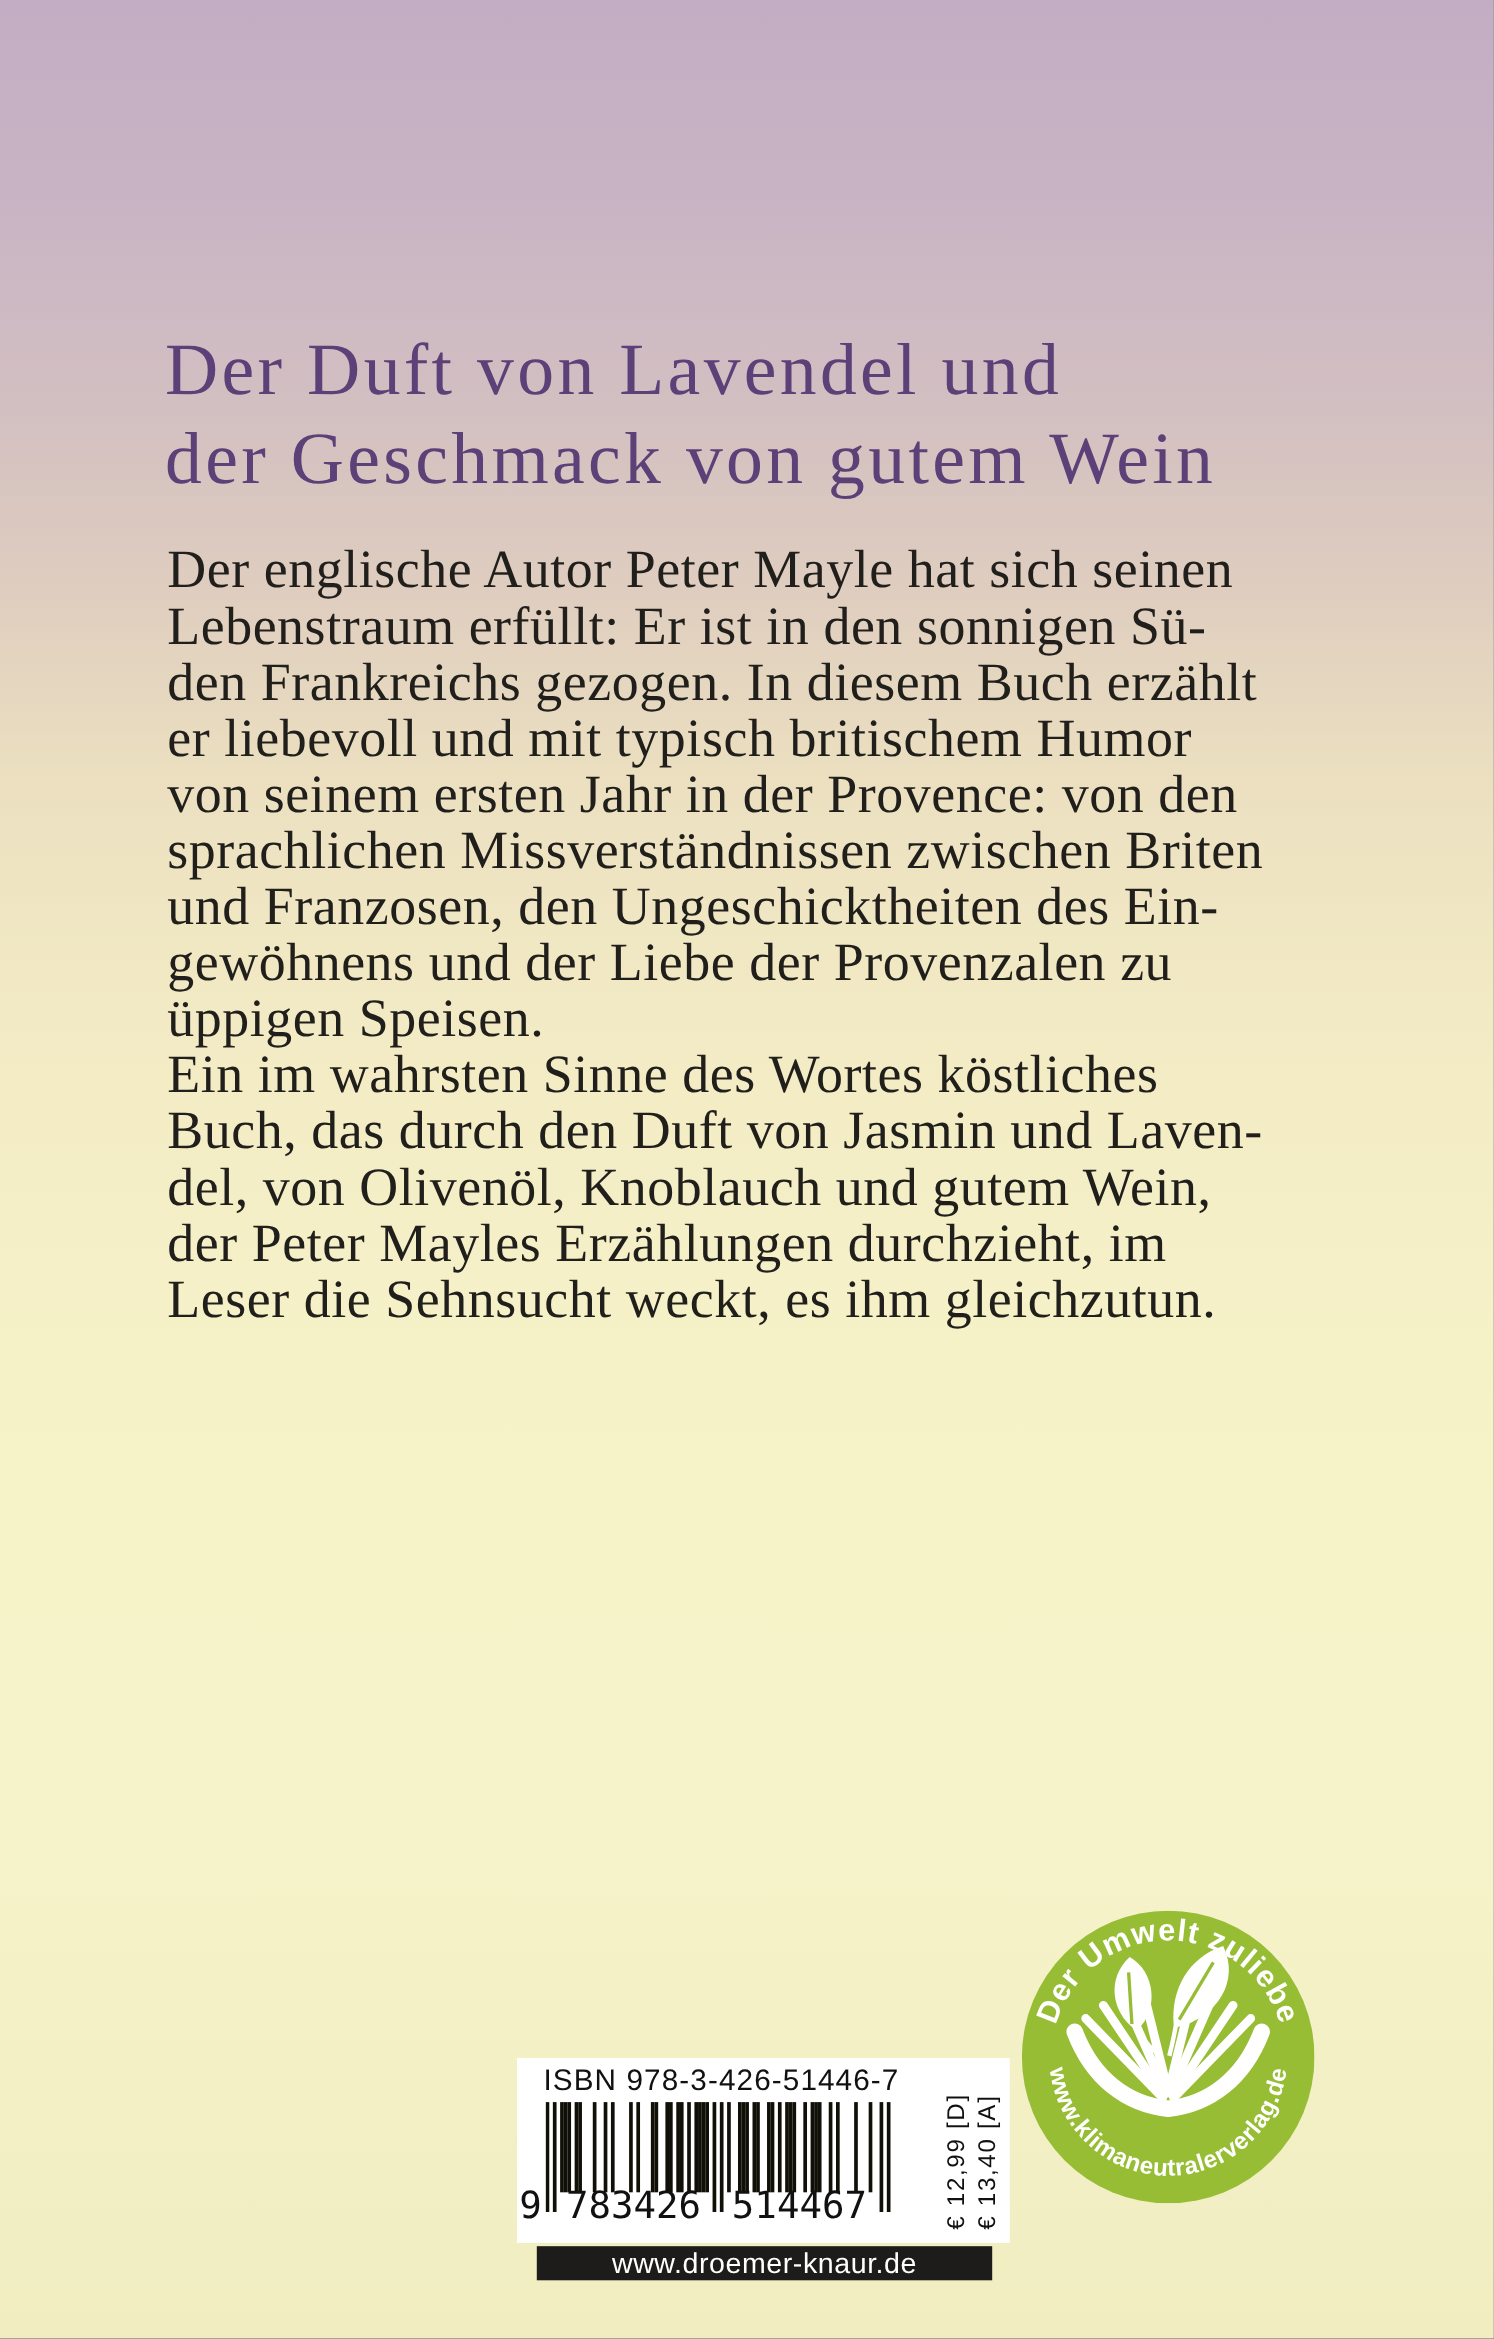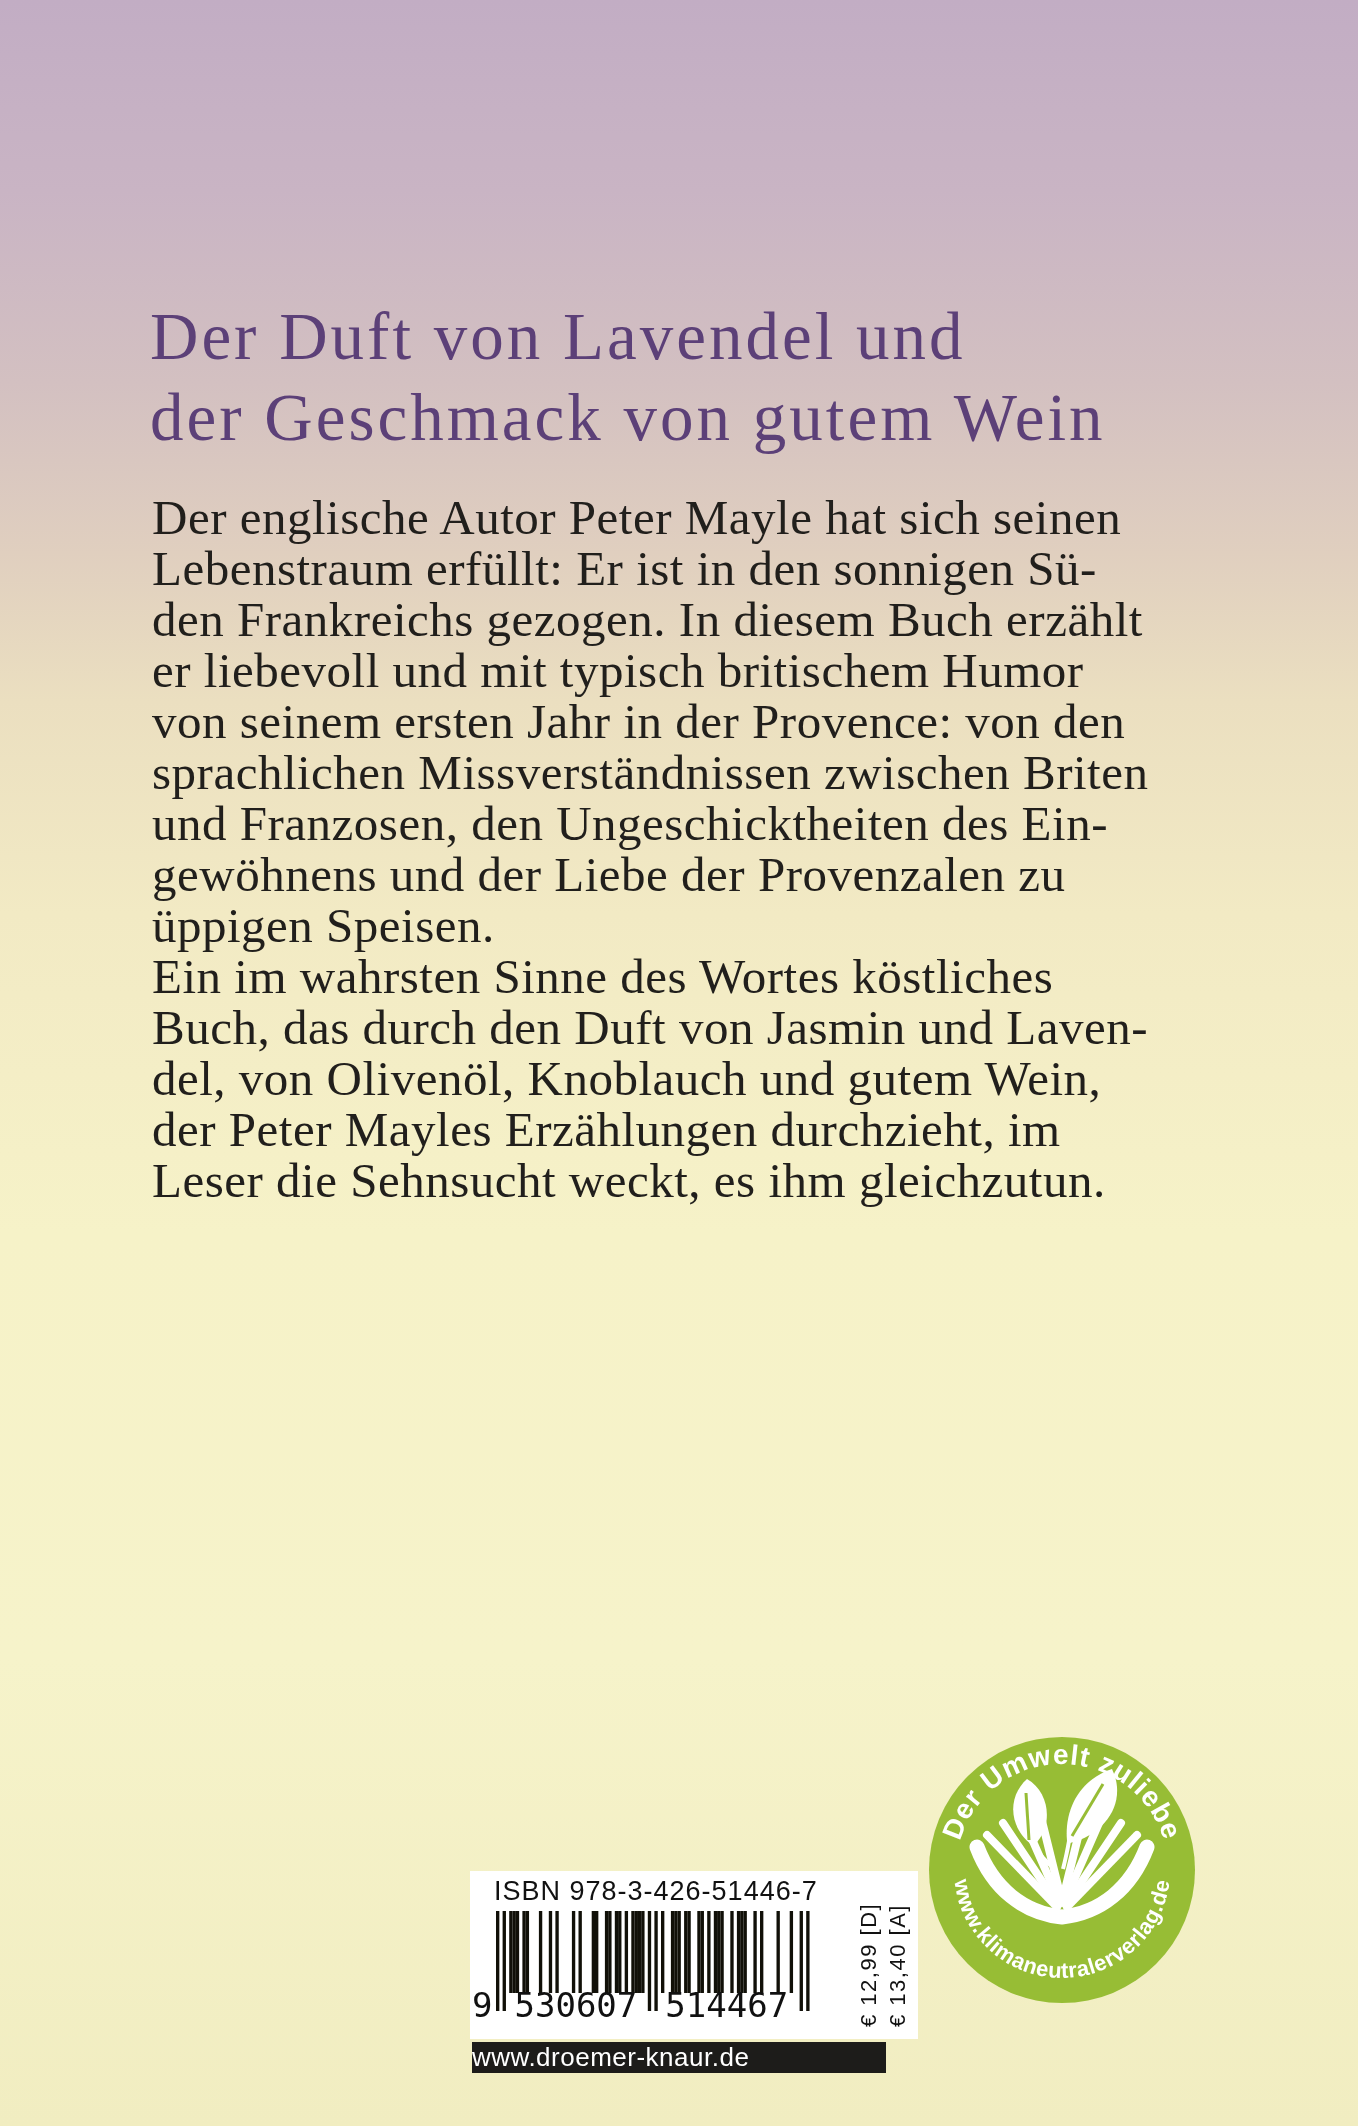--- a/index.html
+++ b/index.html
@@ -65,23 +65,23 @@
   }
   .prices span{
     writing-mode:vertical-rl;
     transform:rotate(180deg);
     font-family:"Liberation Sans", sans-serif;
     font-size:22px;letter-spacing:1.5px;color:#111;
     width:29px;
   }
   
   .publisher-bar{
-    position:absolute;left:472px;top:2042px;width:414px;height:31px;
+    position:absolute;left:488px;top:2042px;width:414px;height:31px;
     background:#1d1c1a;
-    display:flex;align-items:center;
+    display:flex;align-items:center;justify-content:center;
   }
   .publisher-bar span{
     font-family:"Liberation Sans", sans-serif;
     font-size:26px;color:#ffffff;letter-spacing:0.5px;
   }
   
   .badge{position:absolute;left:929px;top:1737px;width:266px;height:266px;}
   .badge text{
     font-family:"Liberation Sans", sans-serif;
     font-weight:bold;
@@ -161,21 +161,21 @@
           <rect x="257.40" y="0" width="3.35" height="82"></rect>
           <rect x="264.00" y="0" width="3.35" height="82"></rect>
           <rect x="280.50" y="0" width="3.35" height="82"></rect>
           <rect x="293.70" y="0" width="3.35" height="82"></rect>
           <rect x="303.60" y="0" width="3.35" height="100"></rect>
           <rect x="310.20" y="0" width="3.35" height="100"></rect>
         </svg>
     </div>
     <div class="barcode-digits">
       <span class="g0">9</span>
-      <span class="g1">530607</span>
+      <span class="g1">783426</span>
       <span class="g2">514467</span>
     </div>
     <div class="prices">
       <span>€ 12,99 [D]</span>
       <span>€ 13,40 [A]</span>
     </div>
   </div>
 
   <div class="publisher-bar">
     <span>www.droemer-knaur.de</span>

